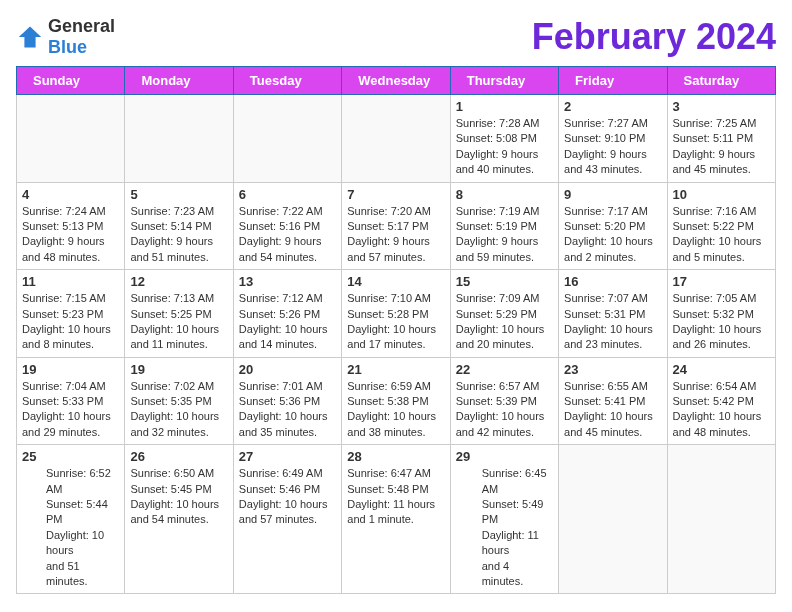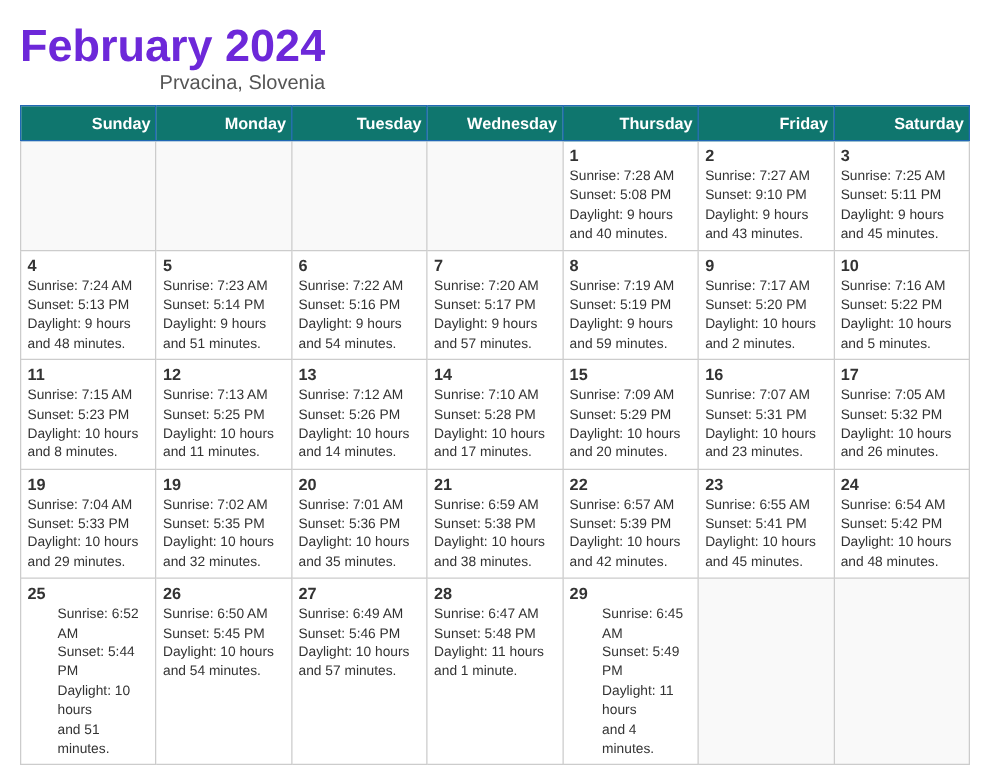--- a/index.html
+++ b/index.html
@@ -46,26 +46,26 @@
     .location {
       font-size: 16px;
       color: #555;
     }
     .calendar {
       width: 100%;
       border-collapse: collapse;
       border: 1px solid #ccc;
     }
     .calendar th {
-      background-color: #0f766e;
+      background-color: #d946ef;
       color: #fff;
       font-size: 13px;
       font-weight: bold;
-      padding: 6px 4px;
-      text-align: right;
+      padding: 6px 16px;
+      text-align: left;
       border: 1px solid #2168b5;
     }
     .calendar td {
       border: 1px solid #ccc;
       vertical-align: top;
       padding: 4px 5px;
       width: 107px;
       min-height: 80px;
       font-size: 11px;
       color: #333;
@@ -82,23 +82,31 @@
     .day-info {
       font-size: 11px;
       line-height: 1.4;
       color: #333;
     }
   </style>
 </head>
 <body>
 
 <div class="header">
+  <div class="logo">
+    <svg class="logo-icon" viewBox="0 0 40 40">
+      <polygon points="20,5 36,20 28,20 28,35 12,35 12,20 4,20" fill="#2b7fd4"></polygon>
+    </svg>
+    <div>
+      <span class="logo-text-general">General</span><br>
+      <span class="logo-text-blue">Blue</span>
+    </div>
+  </div>
   <div class="title-block">
     <div class="month-title">February 2024</div>
-    <div class="location">Prvacina, Slovenia</div>
   </div>
 </div>
 
 <table class="calendar">
   <thead>
     <tr>
     <th>Sunday</th>
         <th>Monday</th>
         <th>Tuesday</th>
         <th>Wednesday</th>

